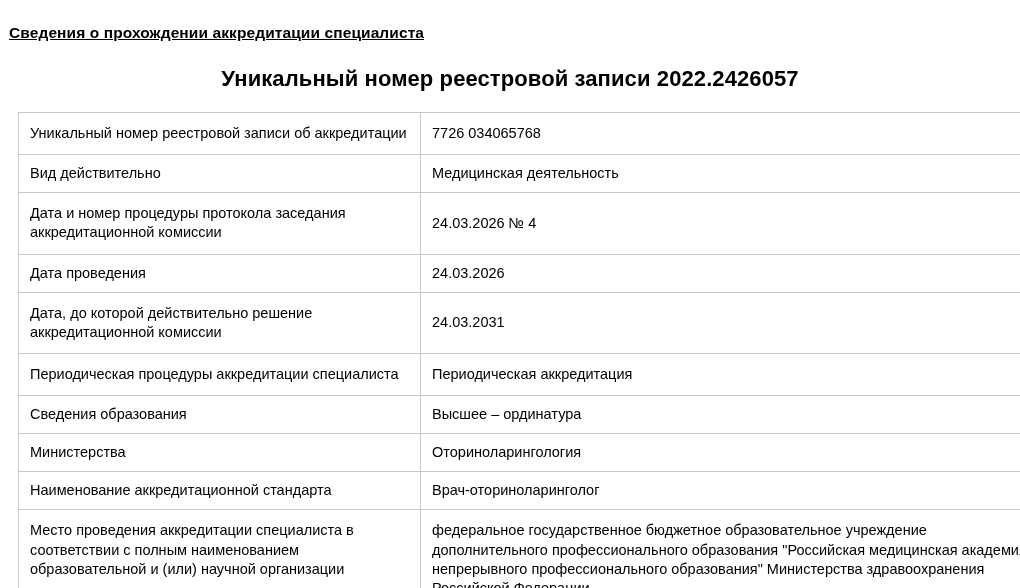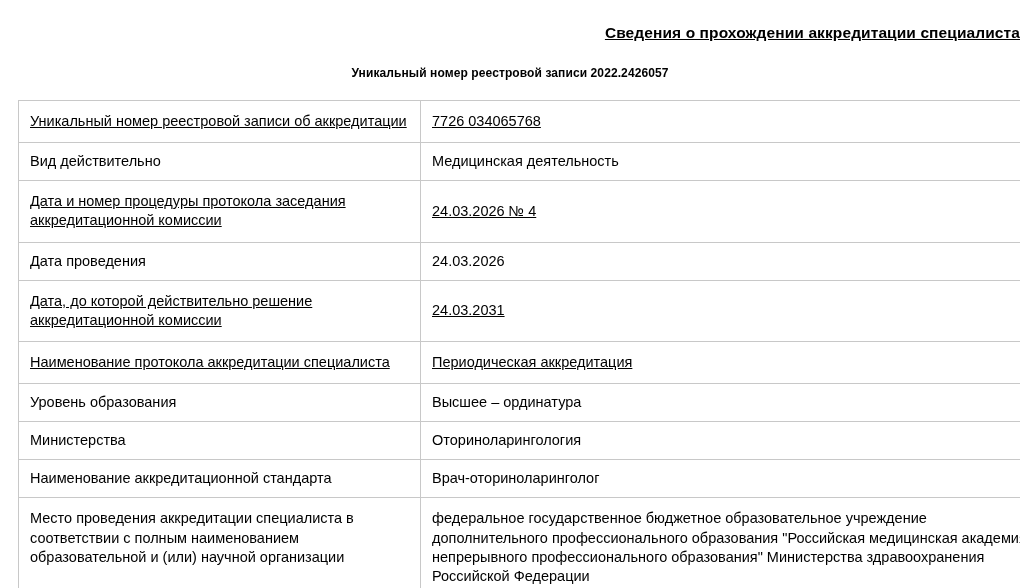--- a/index.html
+++ b/index.html
@@ -15,31 +15,32 @@
     overflow: hidden;
   }
   .page {
     width: 1020px;
     height: 588px;
     box-sizing: border-box;
     padding: 0;
     position: relative;
   }
   .doc-subtitle {
-    text-align: right;
+    text-align: left;
     font-size: 15.5px;
     font-weight: bold;
     text-decoration: underline;
     margin-top: 24px;
     margin-bottom: 0;
     letter-spacing: 0.1px;
+    margin-left: 9px;
   }
   .doc-title {
     text-align: center;
-    font-size: 12px;
+    font-size: 22px;
     font-weight: bold;
     margin-top: 24px;
     margin-bottom: 0;
     letter-spacing: 0.1px;
   }
   .table-wrap {
     margin: 20px 18px 0 18px;
   }
   table.info-table {
     border-collapse: collapse;
@@ -55,21 +56,20 @@
   }
   table.info-table td.label {
     width: 380px;
   }
   table.info-table td.value {
     width: 604px;
   }
   table.info-table tr.tall td {
     padding-top: 11px;
     padding-bottom: 11px;
-    text-decoration: underline;
   }
   table.info-table tr.last td {
     vertical-align: top;
     padding-top: 11px;
     padding-bottom: 11px;
   }
   .value-multiline {
     white-space: pre-line;
   }
 </style>
@@ -99,25 +99,25 @@
         </tr>
         <tr>
           <td class="label">Дата проведения</td>
           <td class="value">24.03.2026</td>
         </tr>
         <tr class="tall">
           <td class="label">Дата, до которой действительно решение аккредитационной комиссии</td>
           <td class="value">24.03.2031</td>
         </tr>
         <tr class="tall">
-          <td class="label">Наименование протокола аккредитации специалиста</td>
+          <td class="label">Периодическая процедуры аккредитации специалиста</td>
           <td class="value">Периодическая аккредитация</td>
         </tr>
         <tr>
-          <td class="label">Уровень образования</td>
+          <td class="label">Сведения образования</td>
           <td class="value">Высшее – ординатура</td>
         </tr>
         <tr>
           <td class="label">Министерства</td>
           <td class="value">Оториноларингология</td>
         </tr>
         <tr>
           <td class="label">Наименование аккредитационной стандарта</td>
           <td class="value">Врач-оториноларинголог</td>
         </tr>

